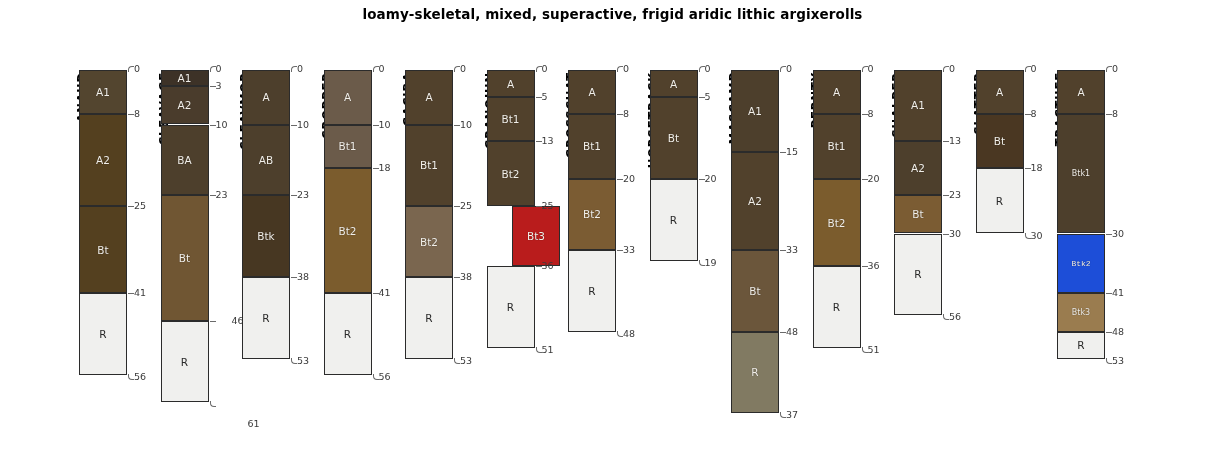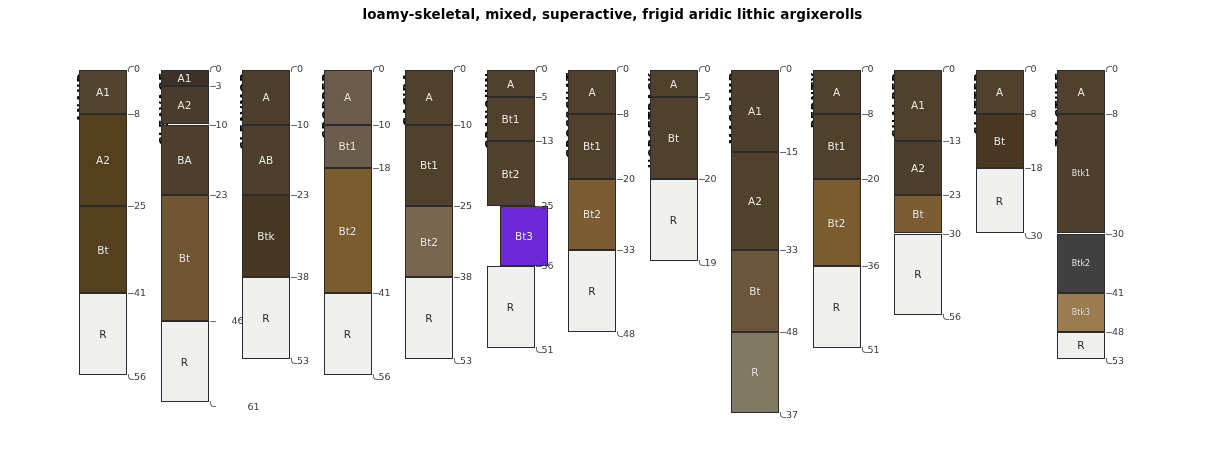--- a/index.html
+++ b/index.html
@@ -149,21 +149,21 @@
         <div class="depth" style="left: 215.5px; top: 63px;">0</div>
         <div class="tick" style="left: 209.5px; top: 86.35px;"></div>
         <div class="depth" style="left: 215.5px; top: 80.35px;">3</div>
         <div class="tick" style="left: 209.5px; top: 124.5px;"></div>
         <div class="depth" style="left: 215.5px; top: 118.5px;">10</div>
         <div class="tick" style="left: 209.5px; top: 195.35px;"></div>
         <div class="depth" style="left: 215.5px; top: 189.35px;">23</div>
         <div class="tick" style="left: 209.5px; top: 320.7px;"></div>
         <div class="depth" style="left: 215.5px; top: 314.7px; margin-left: 16px;">46</div>
         <div class="tick curl" style="left: 209.5px; top: 401.45px;"></div>
-        <div class="depth" style="left: 215.5px; top: 401px; padding-left: 32px;">61</div>
+        <div class="depth" style="left: 215.5px; top: 418px; padding-left: 32px;">61</div>
       </div>
       <div class="profile" style="left: 0px; top: 0px;">
         <div class="pname" style="left: 238px; top: 72px; transform: rotate(-90deg) translateX(-100%);">CLEAVMOR</div>
         <div class="horizon" style="left: 242px; top: 70px; width: 48px; height: 54.5px; background: rgb(77, 63, 44);">
           <span class="hlabel">A</span>
         </div>
         <div class="horizon" style="left: 242px; top: 124.5px; width: 48px; height: 70.85px; background: rgb(77, 63, 44);">
           <span class="hlabel">AB</span>
         </div>
         <div class="horizon" style="left: 242px; top: 195.35px; width: 48px; height: 81.75px; background: rgb(71, 55, 34);">
@@ -237,21 +237,21 @@
         <div class="pname" style="left: 482.5px; top: 72px; transform: rotate(-90deg) translateX(-100%);">GRANQUIN</div>
         <div class="horizon" style="left: 486.5px; top: 70px; width: 48px; height: 27.25px; background: rgb(81, 65, 44);">
           <span class="hlabel">A</span>
         </div>
         <div class="horizon" style="left: 486.5px; top: 97.25px; width: 48px; height: 43.6px; background: rgb(81, 65, 44);">
           <span class="hlabel">Bt1</span>
         </div>
         <div class="horizon" style="left: 486.5px; top: 140.85px; width: 48px; height: 65.4px; background: rgb(81, 65, 44);">
           <span class="hlabel">Bt2</span>
         </div>
-        <div class="horizon" style="left: 500px; top: 206.25px; width: 48px; height: 59.95px; background: #6d28d9;">
+        <div class="horizon" style="left: 512px; top: 206.25px; width: 48px; height: 59.95px; background: #b91c1c;">
           <span class="hlabel">Bt3</span>
         </div>
         <div class="horizon" style="left: 486.5px; top: 266.2px; width: 48px; height: 81.75px; background: rgb(240, 240, 238);">
           <span class="hlabel dark">R</span>
         </div>
         <div class="tick curl-top" style="left: 535.5px; top: 66px;"></div>
         <div class="depth" style="left: 541.5px; top: 63px;">0</div>
         <div class="tick" style="left: 535.5px; top: 97.25px;"></div>
         <div class="depth" style="left: 541.5px; top: 91.25px;">5</div>
         <div class="tick" style="left: 535.5px; top: 140.85px;"></div>
@@ -404,21 +404,21 @@
         <div class="depth" style="left: 1030.5px; top: 229.5px;">30</div>
       </div>
       <div class="profile" style="left: 0px; top: 0px;">
         <div class="pname" style="left: 1053px; top: 72px; transform: rotate(-90deg) translateX(-100%);">TRACTUFF</div>
         <div class="horizon" style="left: 1057px; top: 70px; width: 48px; height: 43.6px; background: rgb(81, 65, 44);">
           <span class="hlabel">A</span>
         </div>
         <div class="horizon" style="left: 1057px; top: 113.6px; width: 48px; height: 119.9px; background: rgb(77, 63, 44);">
           <span class="hlabel small">Btk1</span>
         </div>
-        <div class="horizon" style="left: 1057px; top: 233.5px; width: 48px; height: 59.95px; background: #404040;">
+        <div class="horizon" style="left: 1057px; top: 233.5px; width: 48px; height: 59.95px; background: #1d4ed8; font-family: Liberation Mono, monospace;">
           <span class="hlabel small">Btk2</span>
         </div>
         <div class="horizon" style="left: 1057px; top: 293.45px; width: 48px; height: 38.15px; background: rgb(154, 124, 79);">
           <span class="hlabel small">Btk3</span>
         </div>
         <div class="horizon" style="left: 1057px; top: 331.6px; width: 48px; height: 27.25px; background: rgb(240, 240, 238);">
           <span class="hlabel dark">R</span>
         </div>
         <div class="tick curl-top" style="left: 1106px; top: 66px;"></div>
         <div class="depth" style="left: 1112px; top: 63px;">0</div>

